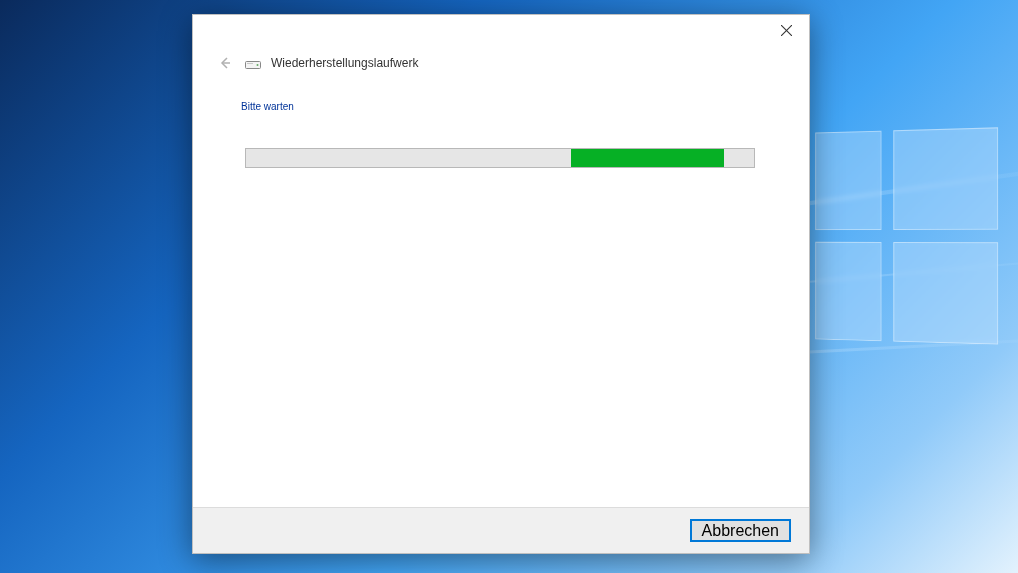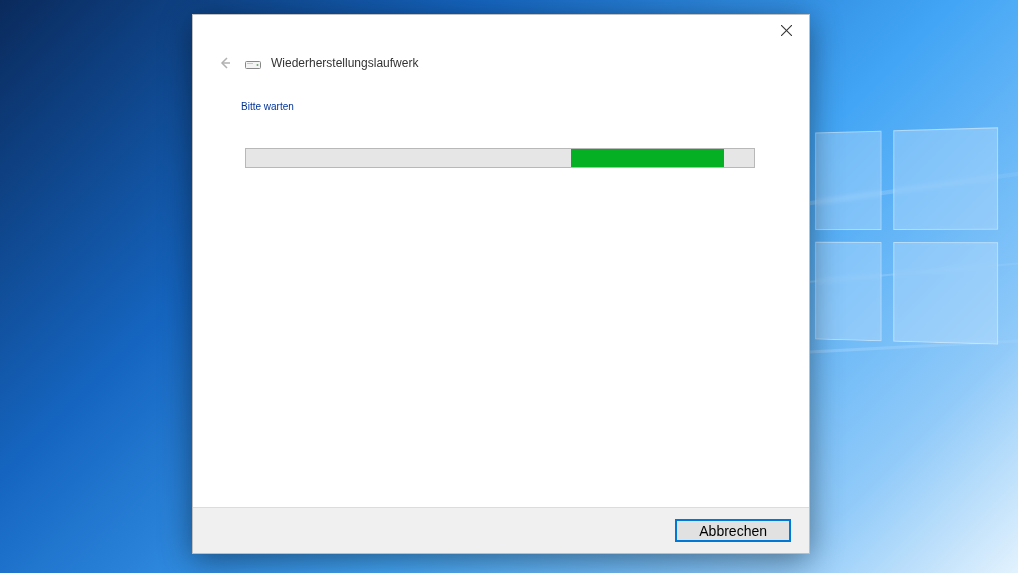--- a/index.html
+++ b/index.html
@@ -122,24 +122,24 @@
       display: flex;
       align-items: center;
       justify-content: flex-end;
       padding-right: 18px;
     }
     .cancel-btn {
       min-width: 86px;
       height: 23px;
       background: #e1e1e1;
       border: 2px solid #0078d7;
-      font-size: 14px;
+      font-size: 16px;
       font-family: inherit;
       cursor: pointer;
-      padding: 0 22px;
+      padding: 0 10px;
     }
   </style>
 </head>
 <body>
 
 <div class="beam b1"></div>
 <div class="beam b2"></div>
 <div class="beam b3"></div>
 
 <div class="win-logo">

